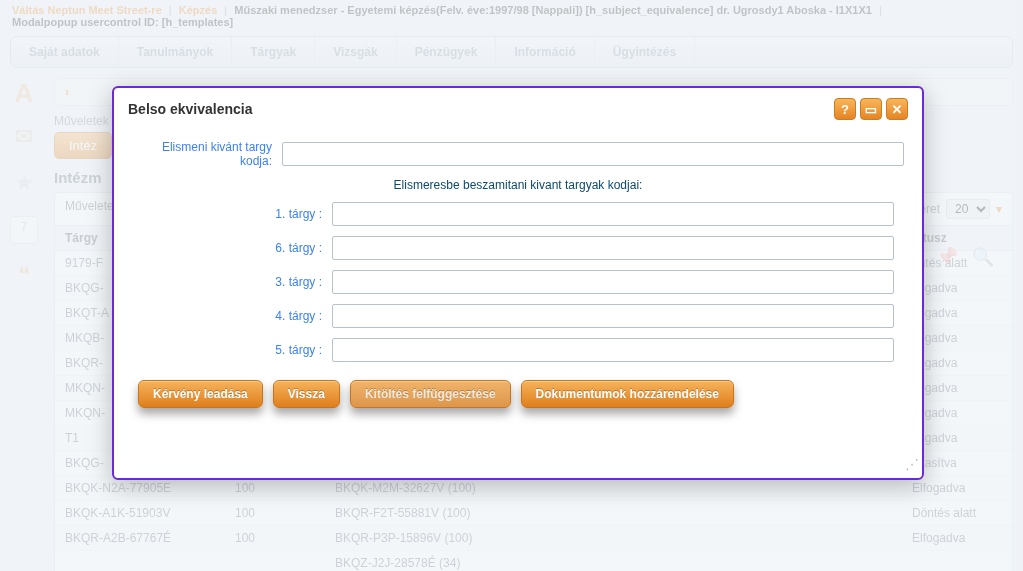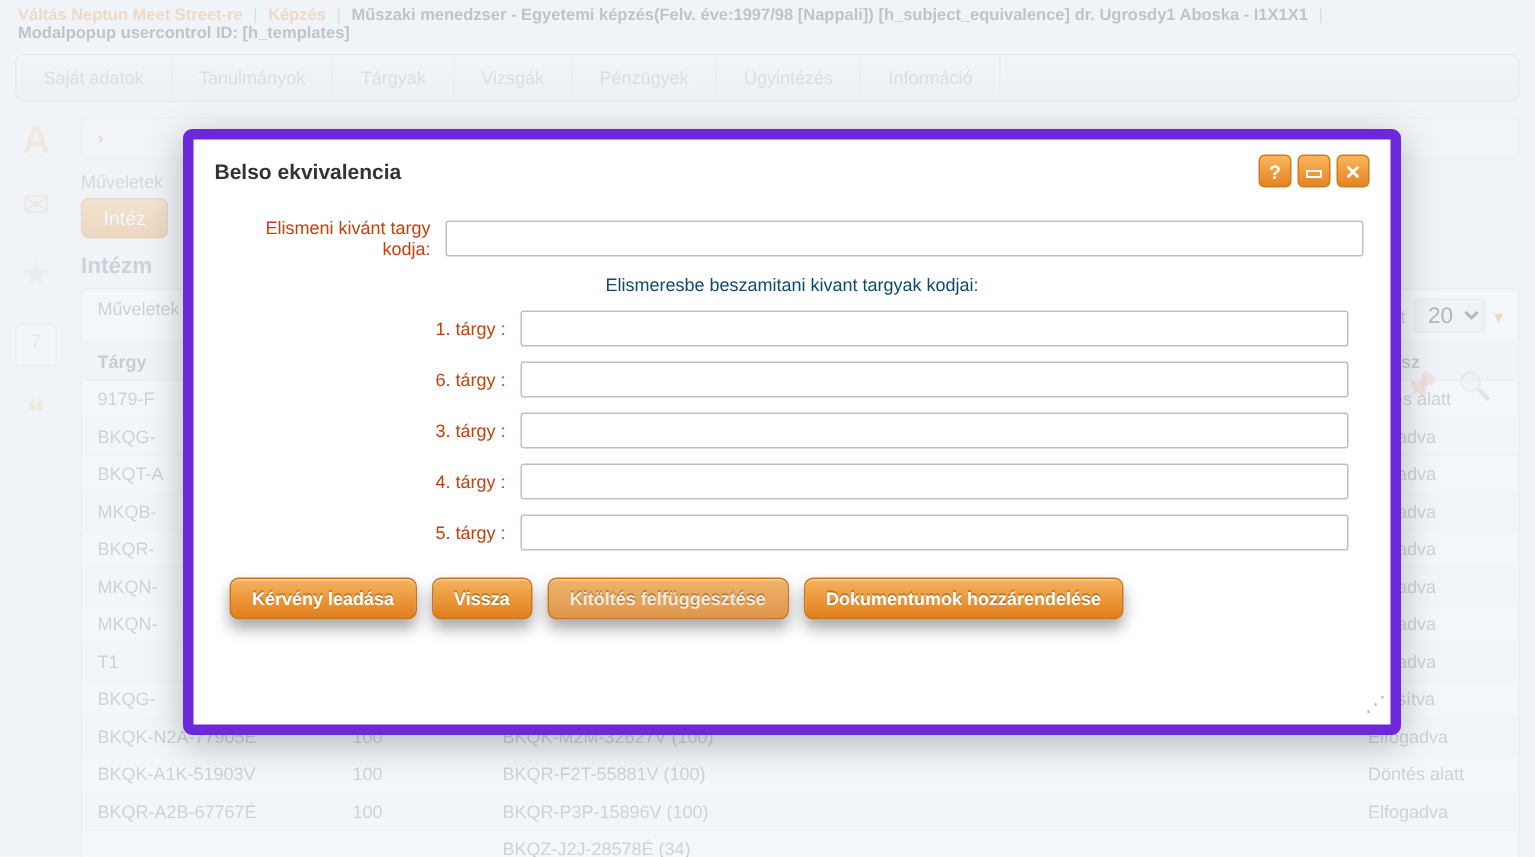--- a/index.html
+++ b/index.html
@@ -25,21 +25,21 @@
     background: linear-gradient(#f5f7fa, #dfe6ec);
     border: 1px solid #c7d0d9;
     border-radius: 6px;
     margin: 4px 10px 8px 10px;
     display: flex;
     padding: 0;
   }
   .menubar .mi {
     padding: 8px 18px;
     color: #8d9aa6;
-    font-weight: normal;
+    font-weight: bold;
     font-size: 12px;
     border-right: 1px solid #d6dee5;
     cursor: pointer;
   }
   .left-sidebar {
     position: absolute;
     left: 6px;
     top: 78px;
     width: 36px;
     display: flex;
@@ -76,38 +76,38 @@
     padding: 5px 14px;
     border-radius: 5px;
     border:1px solid #d37a1c;
     font-size:13px;
     cursor:pointer;
   }
   .section-title { font-size: 15px; color:#5f6b75; font-weight:bold; margin: 10px 0 6px 0;}
   .gridbox { border:1px solid #d7dee4; border-radius:4px; background:#fff;}
   .gridhead { display:flex; justify-content:space-between; padding:6px 10px; font-size:12px; color:#666; border-bottom:1px solid #e2e7ec;}
   .pagesize { display:flex; align-items:center; gap:6px;}
-  .pagesize select{ font-size:15px; border:1px solid #c9d2da; border-radius:3px; padding:1px 4px;}
+  .pagesize select{ font-size:12px; border:1px solid #c9d2da; border-radius:3px; padding:1px 4px;}
   .g-colhead{ display:flex; background:#edf1f5; border-bottom:1px solid #dde4ea; font-weight:bold; color:#555;}
   .g-colhead div, .g-row div{ padding:5px 10px; }
   .c1{width:170px;} .c2{width:100px;} .c3{flex:1;} .c4{width:110px;}
   .g-row{ display:flex; border-bottom:1px solid #eef2f5; color:#626c75;}
   .g-row:nth-child(even){ background:#f7f9fb;}
   .toolbar-icons{ position:absolute; right:18px; top:168px; display:flex; gap:14px; opacity:.45;}
   .toolbar-icons span{ font-size:18px; color:#8898a5; cursor:pointer;}
   
   .overlay{ position:absolute; inset:0; background:rgba(240,244,248,.75);}
-  .modal{ position:absolute; left:122px; top:86px; width:812px; background:#fff; border:7px solid #6d28d9; border-radius:6px; box-shadow:0 6px 24px rgba(0,0,0,.25); padding:0;}
+  .modal{ position:absolute; left:112px; top:86px; width:812px; background:#fff; border:2px solid #6d28d9; border-radius:6px; box-shadow:0 6px 24px rgba(0,0,0,.25); padding:0;}
   .modal-head{ display:flex; justify-content:space-between; align-items:center; padding:10px 14px 4px 14px;}
   .modal-title{ font-size:14px; font-weight:bold; color:#333;}
   .modal-ctrls{ display:flex; gap:4px;}
   .mctrl{ width:22px;height:22px; background:linear-gradient(#f7b65a,#e68423); border:1px solid #d07b1f; border-radius:4px; color:#fff; display:flex;align-items:center;justify-content:center; font-weight:bold; font-size:13px; cursor:pointer;}
   .modal-body{ padding: 6px 18px 70px 18px; }
   .formrow{ display:flex; align-items:center; margin:10px 0;}
-  .formrow label{ width:150px; text-align:right; padding-right:10px; color:#c2410c; font-size:12px;}
+  .formrow label{ width:150px; text-align:right; padding-right:10px; color:#3b82f6; font-size:12px;}
   .formrow.narrow label{ width:100px; text-align:right;}
   .formrow input{ flex:1; border:1px solid #b7c2cc; border-radius:2px; padding:4px 6px; font-size:12px; height:24px;}
   .form-section{ margin-left:100px; margin-right:10px;}
   .sub-title{ text-align:center; color:#0c4a6e; margin:8px 0 10px 0;}
   .modal-buttons{ display:flex; gap:10px; padding: 0 10px 0 6px; margin-top:18px;}
   .mbtn{ background:linear-gradient(#f6b35b,#df7e1d); color:#fff; font-weight:bold; border:1px solid #c9741a; border-radius:6px; padding:6px 14px; font-size:12px; text-shadow:0 -1px 0 rgba(0,0,0,.25); box-shadow: 0 6px 10px rgba(0,0,0,.35), inset 0 1px 0 rgba(255,255,255,.35); cursor:pointer;}
   .mbtn.dim{ background:linear-gradient(#f0b46a,#dd964c); color:#f4e9dc;}
   .resize-grip{ position:absolute; right:6px; bottom:6px; color:#bbb; font-size:14px; letter-spacing:-3px; cursor:nwse-resize;}
 </style>
 </head>
@@ -123,22 +123,22 @@
   <br>
   <span>Modalpopup usercontrol ID: [h_templates]</span>
 </div>
 
 <div class="menubar">
   <div class="mi">Saját adatok</div>
   <div class="mi">Tanulmányok</div>
   <div class="mi">Tárgyak</div>
   <div class="mi">Vizsgák</div>
   <div class="mi">Pénzügyek</div>
+  <div class="mi">Információ</div>
   <div class="mi">Ügyintézés</div>
-  <div class="mi">Információ</div>
 </div>
 
 <div class="left-sidebar">
   <div class="sicon" style="color:#e8a24a;font-weight:bold;font-size:26px;">A</div>
   <div class="sicon">✉</div>
   <div class="sicon" style="color:#c9c9c9;">★</div>
   <div class="sicon" style="color:#999;font-size:12px;border:1px solid #ccc;border-radius:3px;padding:3px 4px;background:#fff;">7</div>
   <div class="sicon" style="color:#e79a3e;">❝</div>
 </div>
 

